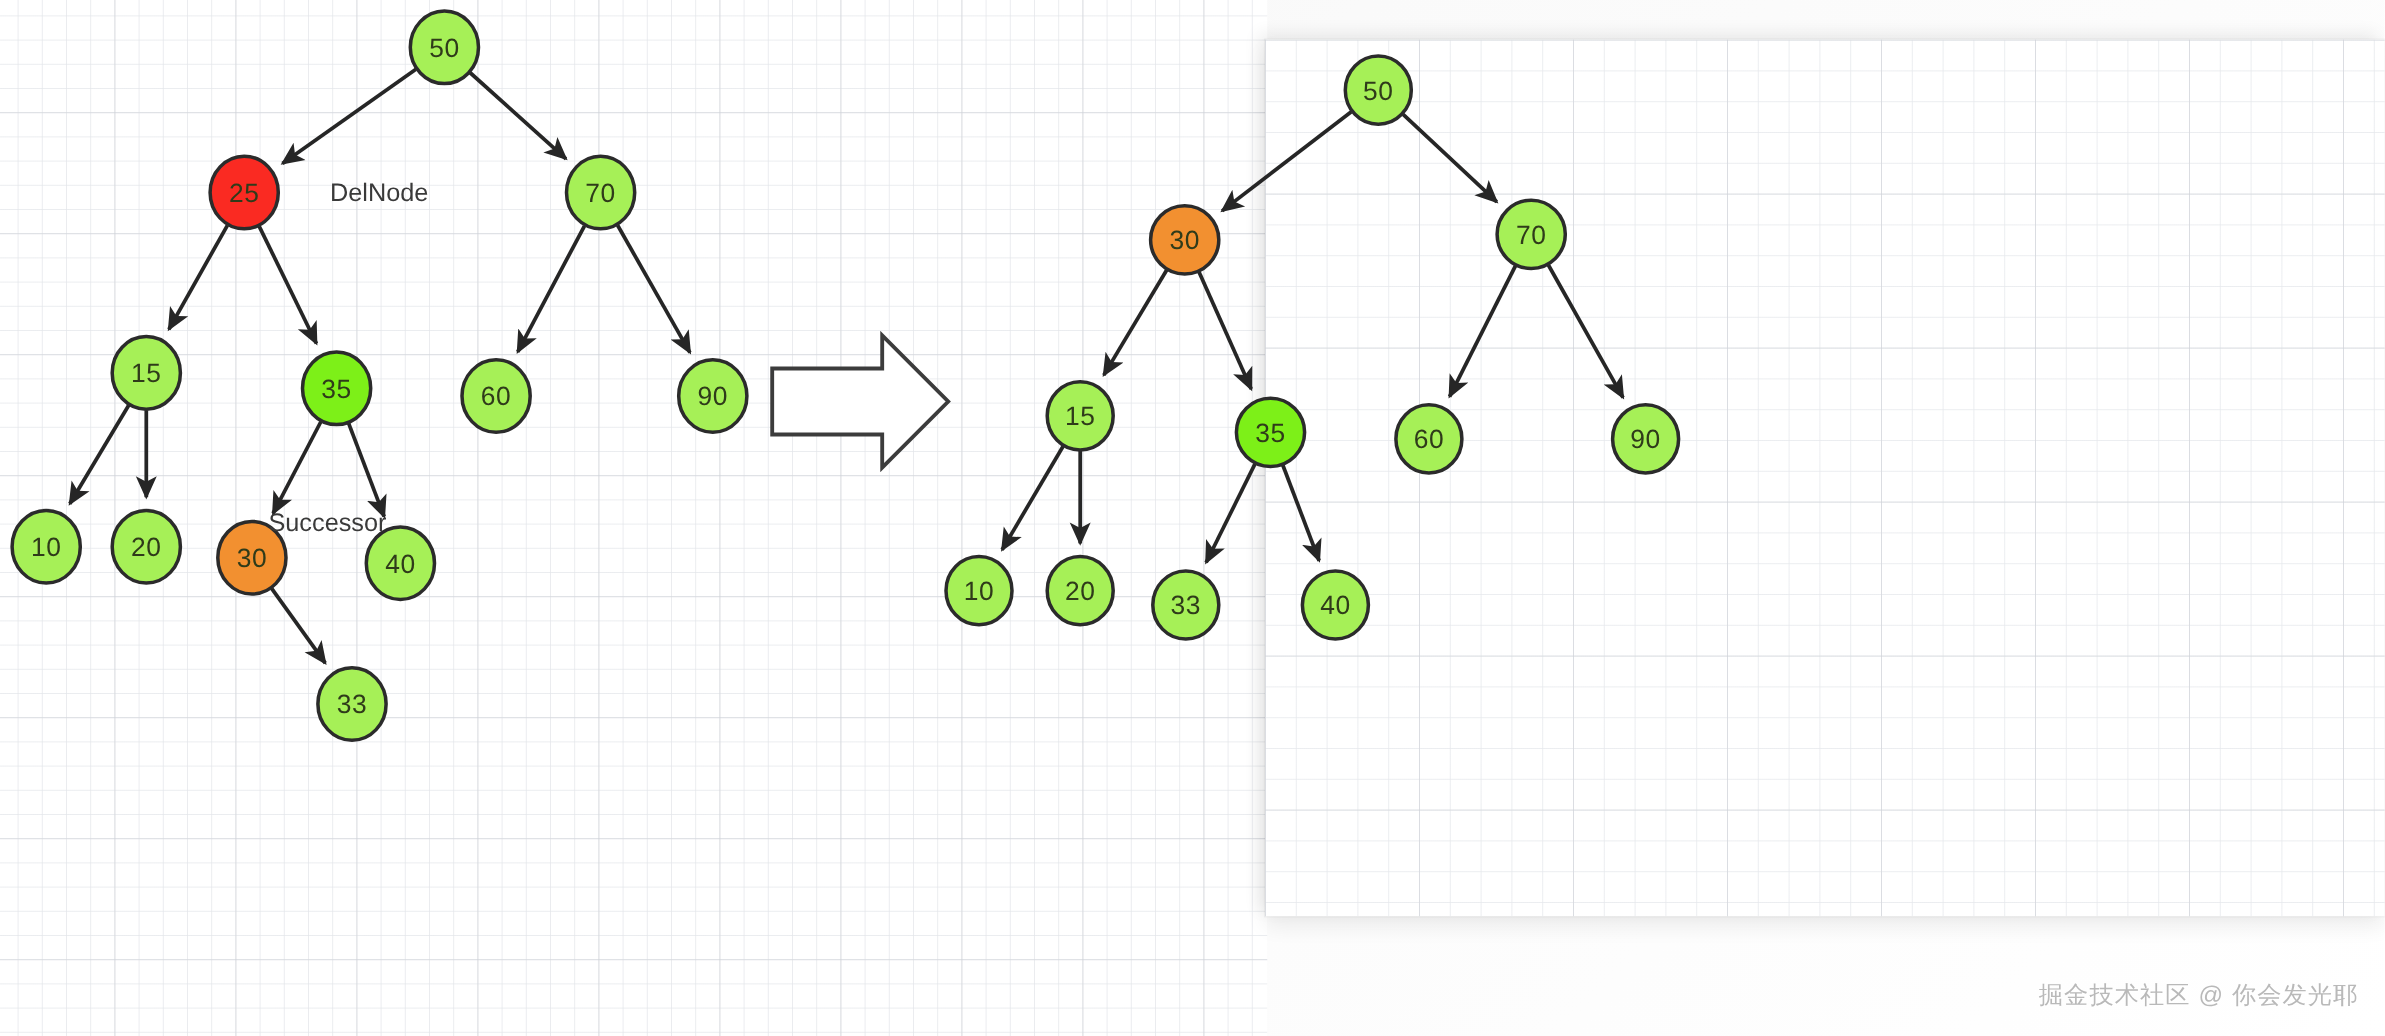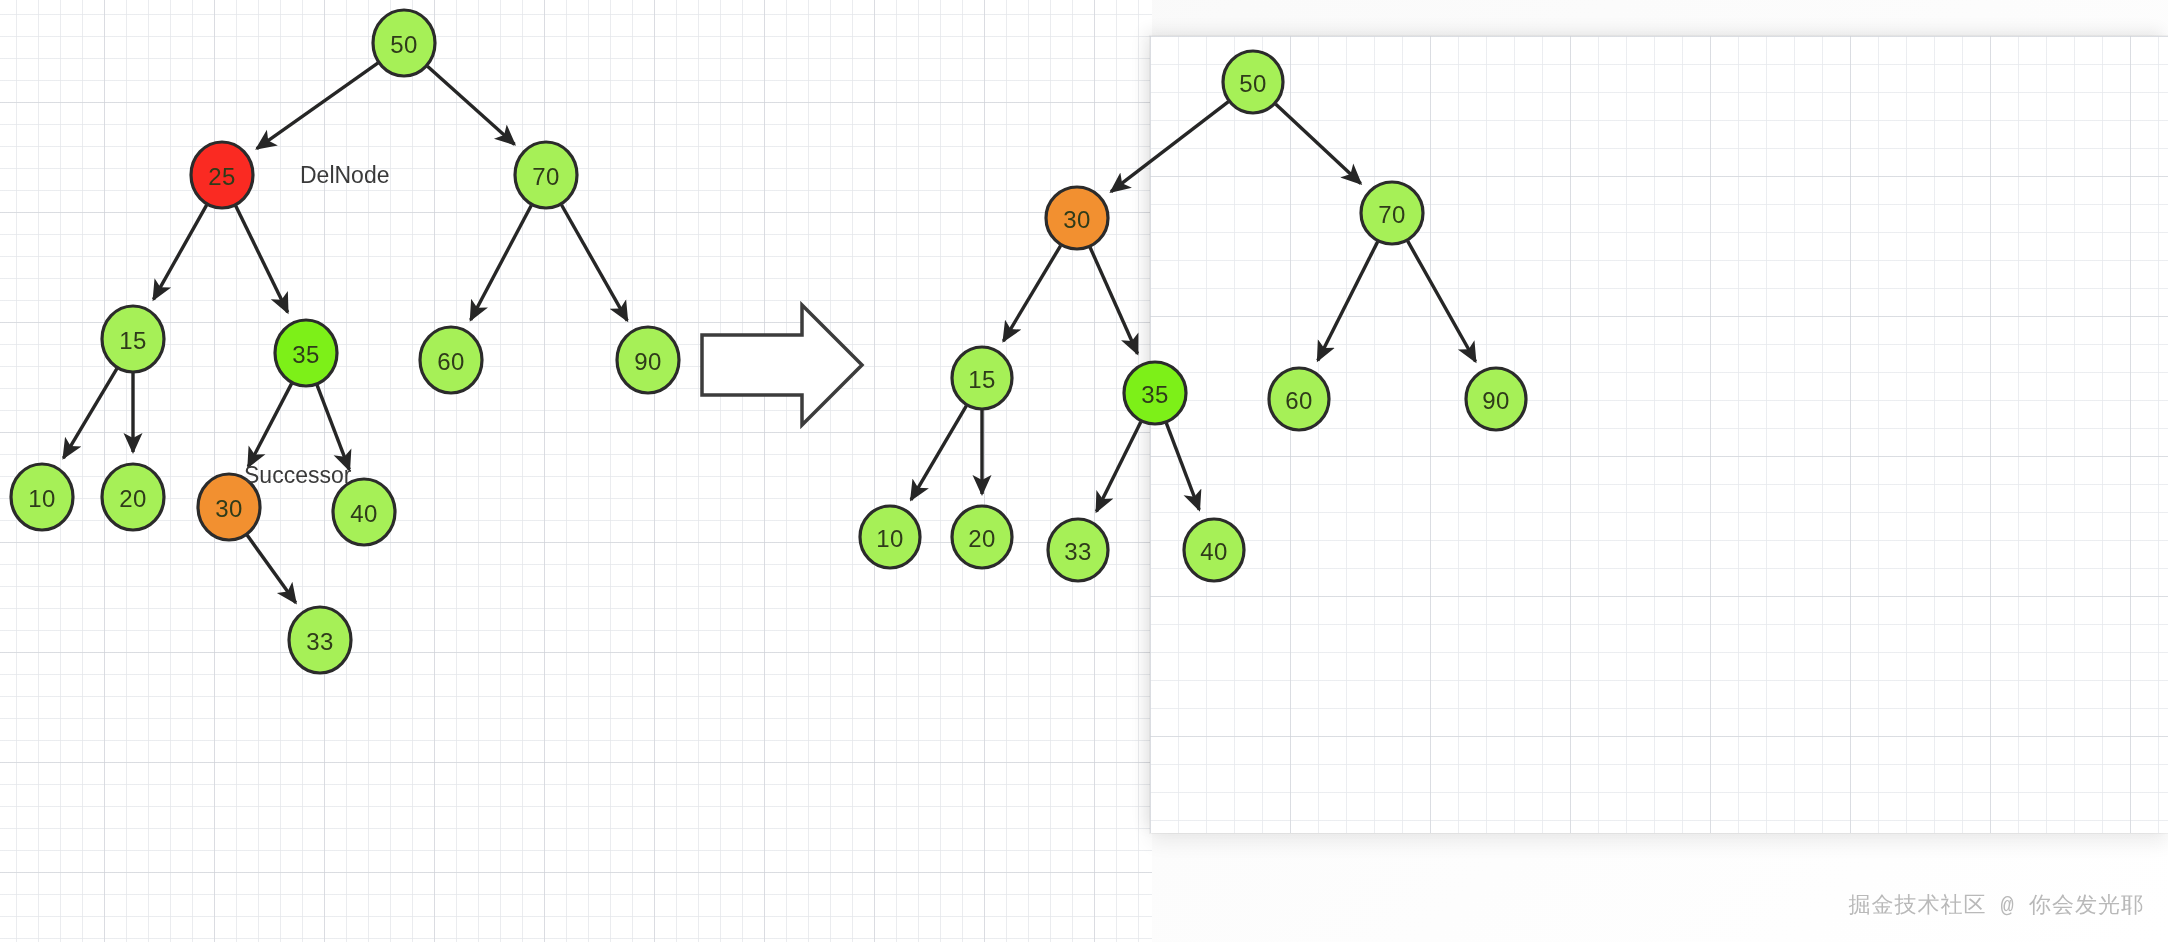--- a/index.html
+++ b/index.html
@@ -48,21 +48,21 @@
     dominant-baseline:central; letter-spacing:.5px;
   }
   .edgeLine { stroke:#262626; stroke-width:3.4; fill:none; }
   .annot {
     font-family:"Liberation Sans", sans-serif;
     font-size:23px; fill:#3a3a3a; dominant-baseline:central;
   }
   .bigArrow { fill:#ffffff; stroke:#3c3c3c; stroke-width:3.5; }
   #watermark {
     position:absolute; right:24px; bottom:22px;
-    font-family:Liberation Mono, monospace;
+    font-family:Liberation Sans, sans-serif;
     font-size:22px; color:#b9b9b9; letter-spacing:1px;
     text-shadow:0 1px 0 #ffffff;
     white-space:nowrap;
   }
 </style>
 </head>
 <body>
 
 <div id="bg-outer"></div>
 

